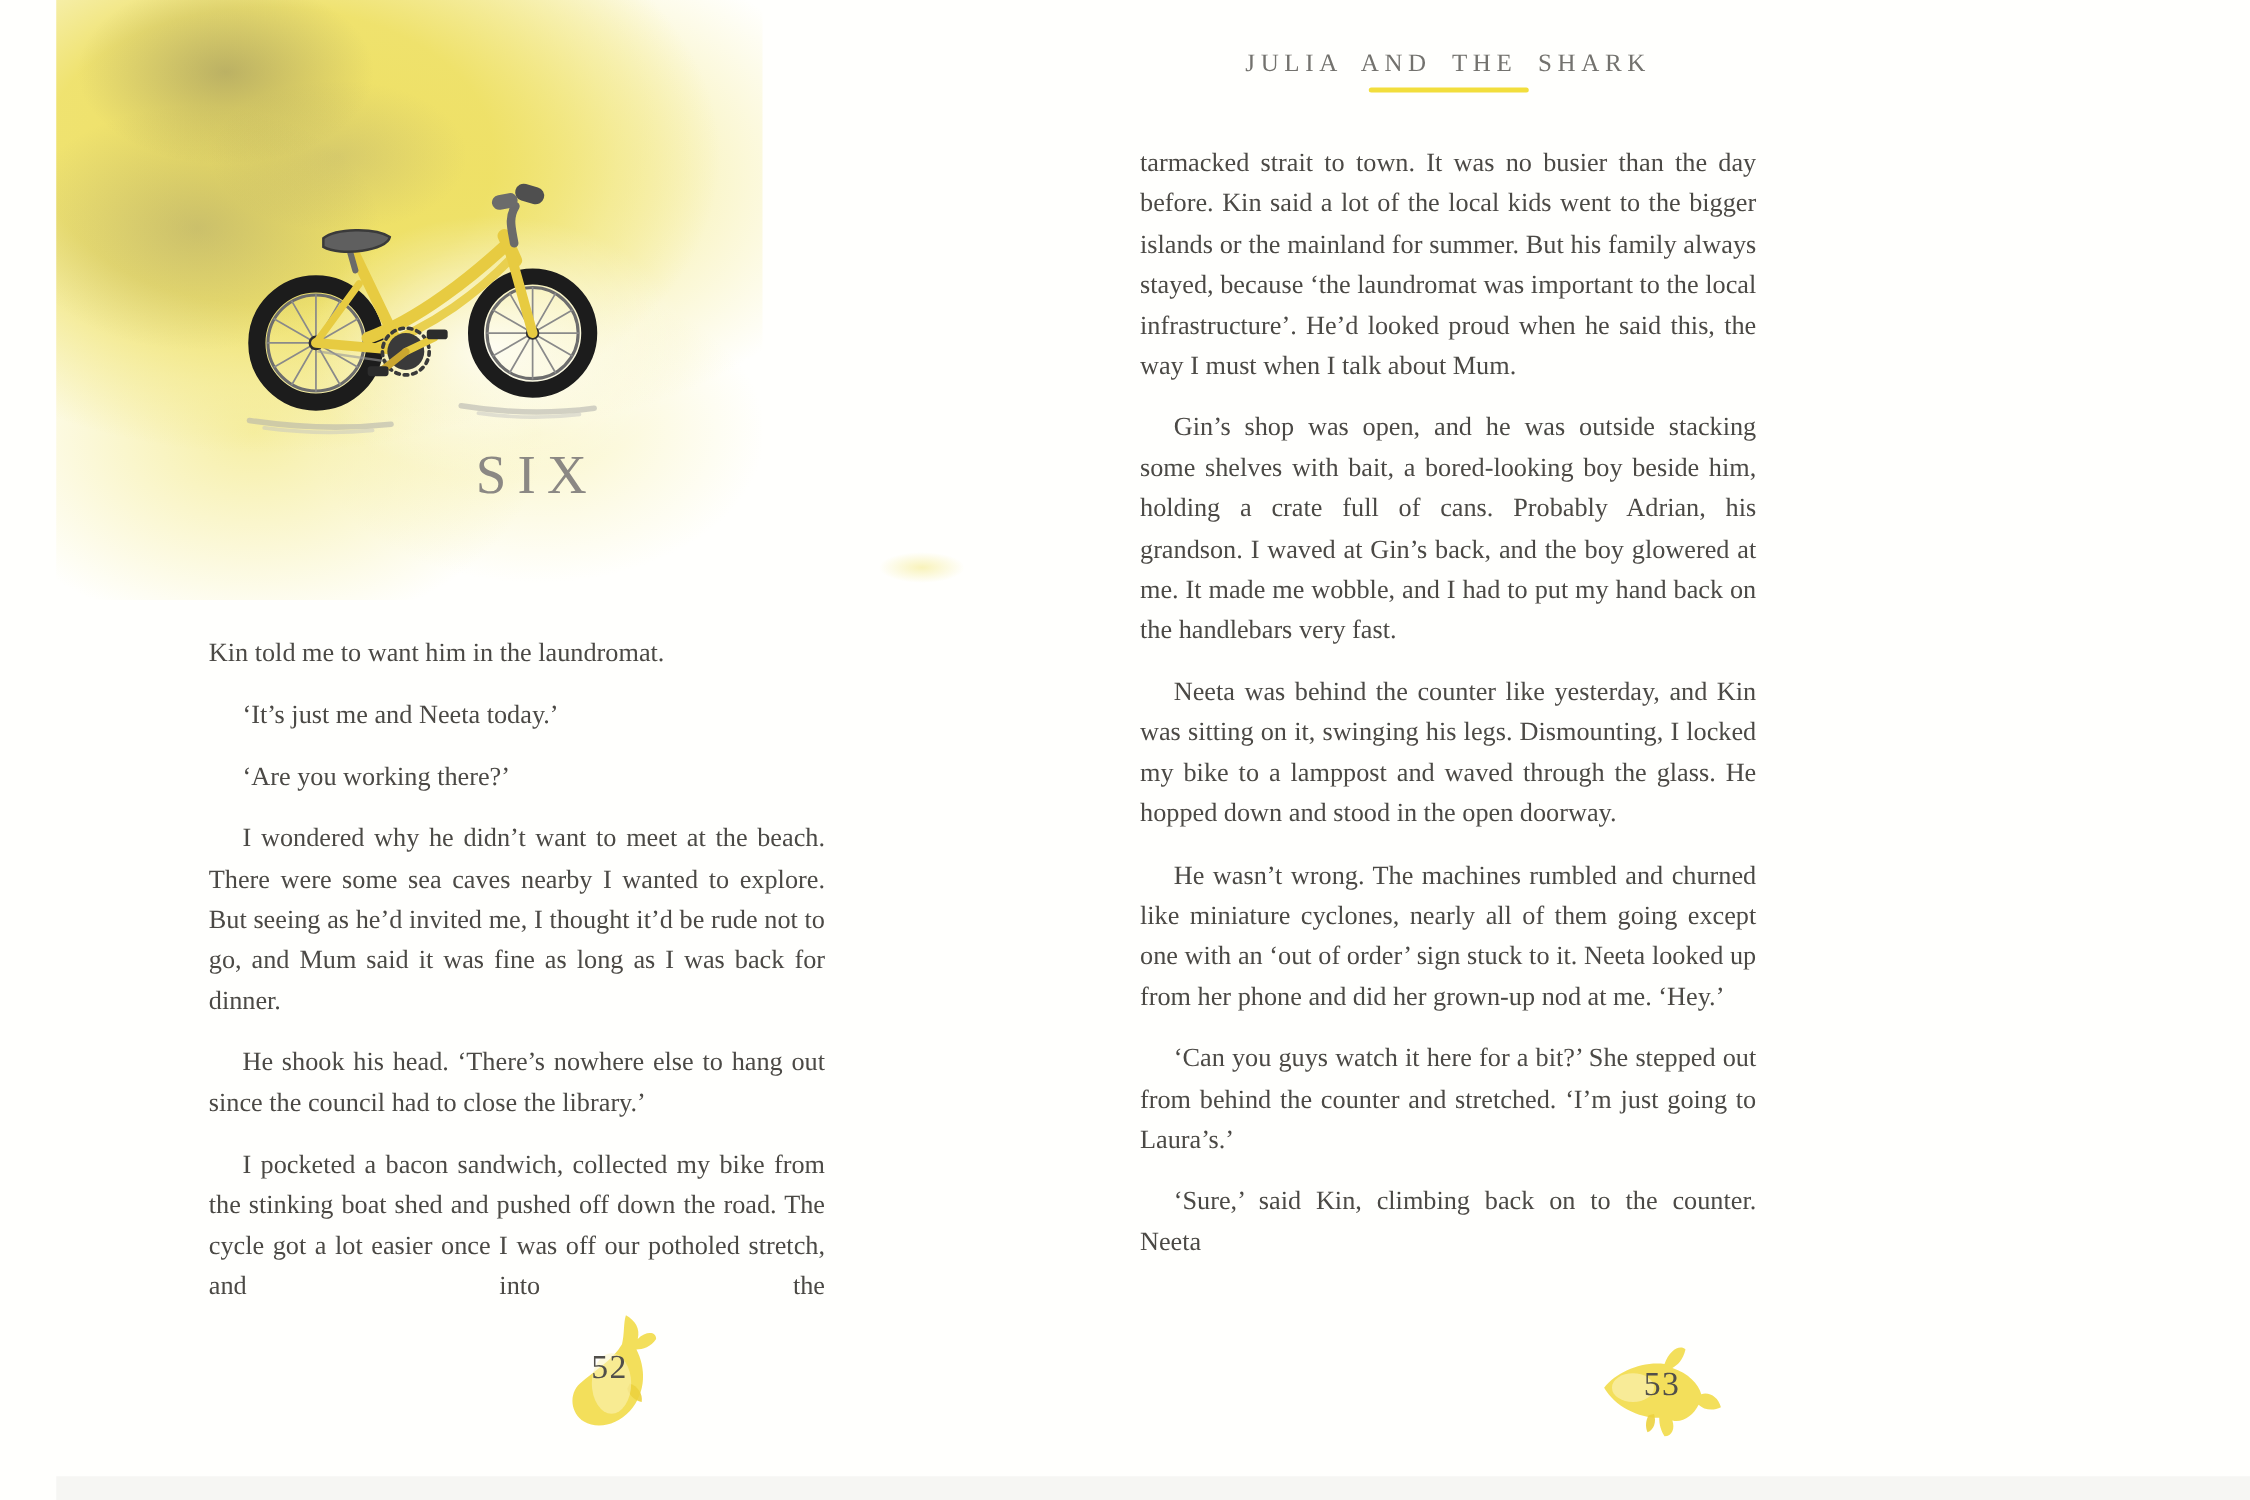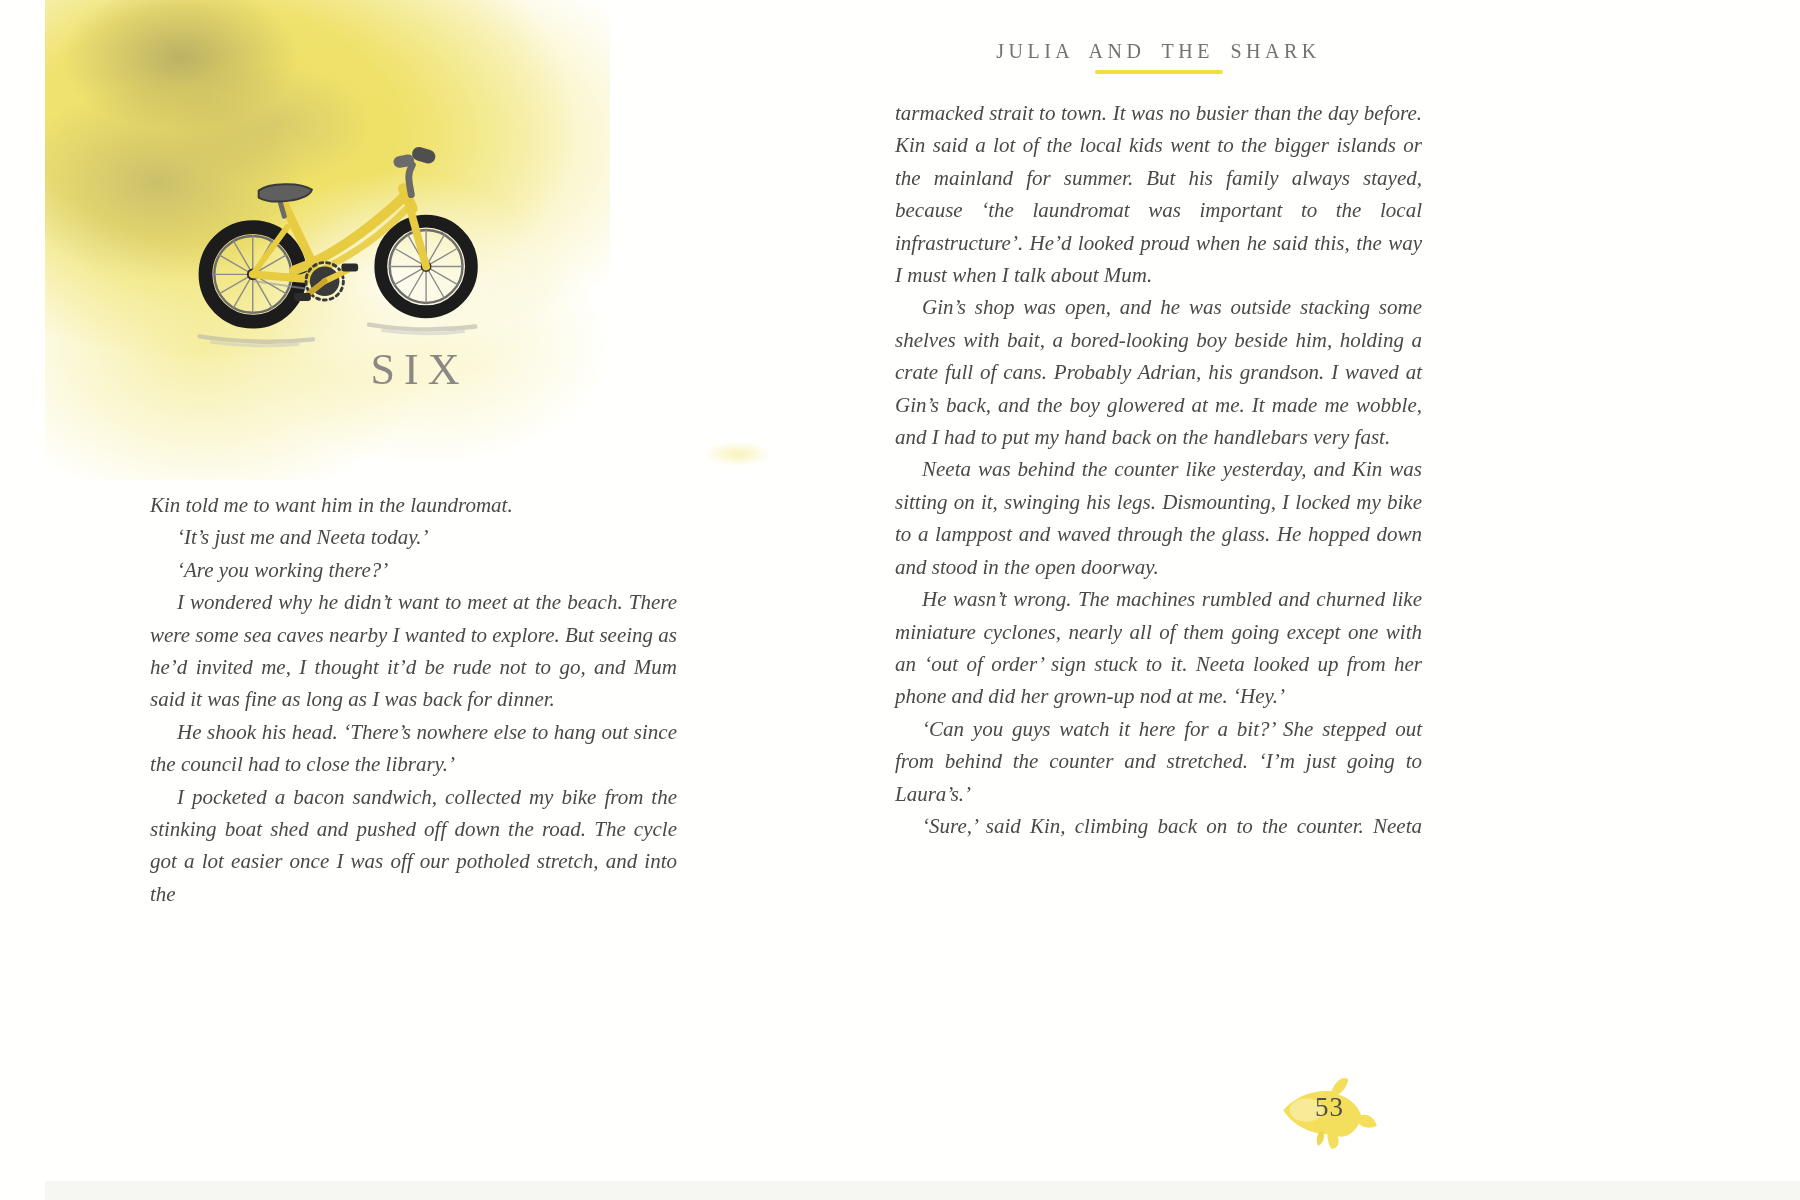--- a/index.html
+++ b/index.html
@@ -25,41 +25,41 @@
       radial-gradient(ellipse 55% 45% at 28% 72%, rgba(243,233,135,.75), rgba(243,233,135,0) 75%),
       radial-gradient(ellipse 45% 35% at 68% 72%, rgba(246,238,160,.55), rgba(246,238,160,0) 72%);
   }
   .gutter-blob{
     position:absolute;left:690px;top:437px;width:95px;height:34px;
     background:radial-gradient(ellipse 50% 50% at 50% 50%, rgba(242,230,120,.5), rgba(242,230,120,0) 72%);
   }
   .bike{position:absolute;left:172px;top:110px;width:325px;height:244px;}
 
   .chapter-title{
-    position:absolute;left:150px;top:338px;width:527px;margin:6px;
+    position:absolute;left:150px;top:338px;width:527px;margin:16px;
     text-align:center;font-size:44px;font-weight:400;
     letter-spacing:9px;color:#8b8884;
   }
   .running-header{
     position:absolute;left:15px;top:40px;width:527px;
     text-align:center;font-size:20px;letter-spacing:4.5px;word-spacing:7px;
     color:#73726e;
   }
   .header-underline{
     width:128px;height:3.5px;margin:7px auto 0;
     background:#f2de3c;border-radius:2px;
   }
 
   .text-col{
     position:absolute;width:527px;
     font-size:21px;line-height:32.4px;color:#4b4945;
   }
   .text-col.left-col{left:150px;top:489px;}
   .text-col.right-col{left:15px;top:97px;}
-  .para{margin:0;text-align:justify;hyphens:none;font-style:italic;}
+  .para{margin:17px;text-align:justify;hyphens:none;}
   .para.indent{text-indent:27px;}
   .para.jlast{text-align-last:justify;}
 
   .pagenum-wrap{position:absolute;width:115px;height:105px;}
   .pagenum-wrap.pn-left{left:438px;top:1048px;}
   .pagenum-wrap.pn-right{left:392px;top:1066px;}
   .pagenum-wrap svg{position:absolute;left:0;top:0;width:100%;height:100%;}
   .pagenum{
     position:absolute;width:100%;text-align:center;
     font-size:27px;color:#514f4a;letter-spacing:1px;
@@ -141,20 +141,28 @@
 
   <div class="text-col left-col">
       <p class="para">Kin told me to want him in the laundromat.</p>
       <p class="para indent">‘It’s just me and Neeta today.’</p>
       <p class="para indent">‘Are you working there?’</p>
       <p class="para indent">I wondered why he didn’t want to meet at the beach. There were some sea caves nearby I wanted to explore. But seeing as he’d invited me, I thought it’d be rude not to go, and Mum said it was fine as long as I was back for dinner.</p>
       <p class="para indent">He shook his head. ‘There’s nowhere else to hang out since the council had to close the library.’</p>
       <p class="para indent jlast">I pocketed a bacon sandwich, collected my bike from the stinking boat shed and pushed off down the road. The cycle got a lot easier once I was off our potholed stretch, and into the</p>
     </div>
 
+  <div class="pagenum-wrap pn-left">
+    <svg viewBox="0 0 100 100" xmlns="http://www.w3.org/2000/svg">
+      <path d="M55,4 C62,8 66,14 64,22 C70,16 78,16 78,22 C74,28 68,30 63,30 C70,44 71,62 58,77 C48,88 33,91 23,85 C13,79 11,64 20,56 C31,46 45,38 52,26 C54,18 53,10 55,4 Z" fill="#f2dc4d" opacity=".92"></path>
+      <path d="M58,56 C64,58 68,64 67,70 C61,69 57,64 56,60 Z" fill="#ecd23e" opacity=".9"></path>
+      <ellipse cx="44" cy="56" rx="15" ry="23" fill="#fbf4c0" opacity=".55"></ellipse>
+    </svg>
+    <span class="pagenum">52</span>
+  </div>
 </div>
 
 <div class="page page-right">
 
   <div class="running-header">
     <span>JULIA AND THE SHARK</span>
     <div class="header-underline"></div>
   </div>
 
   <div class="text-col right-col">

